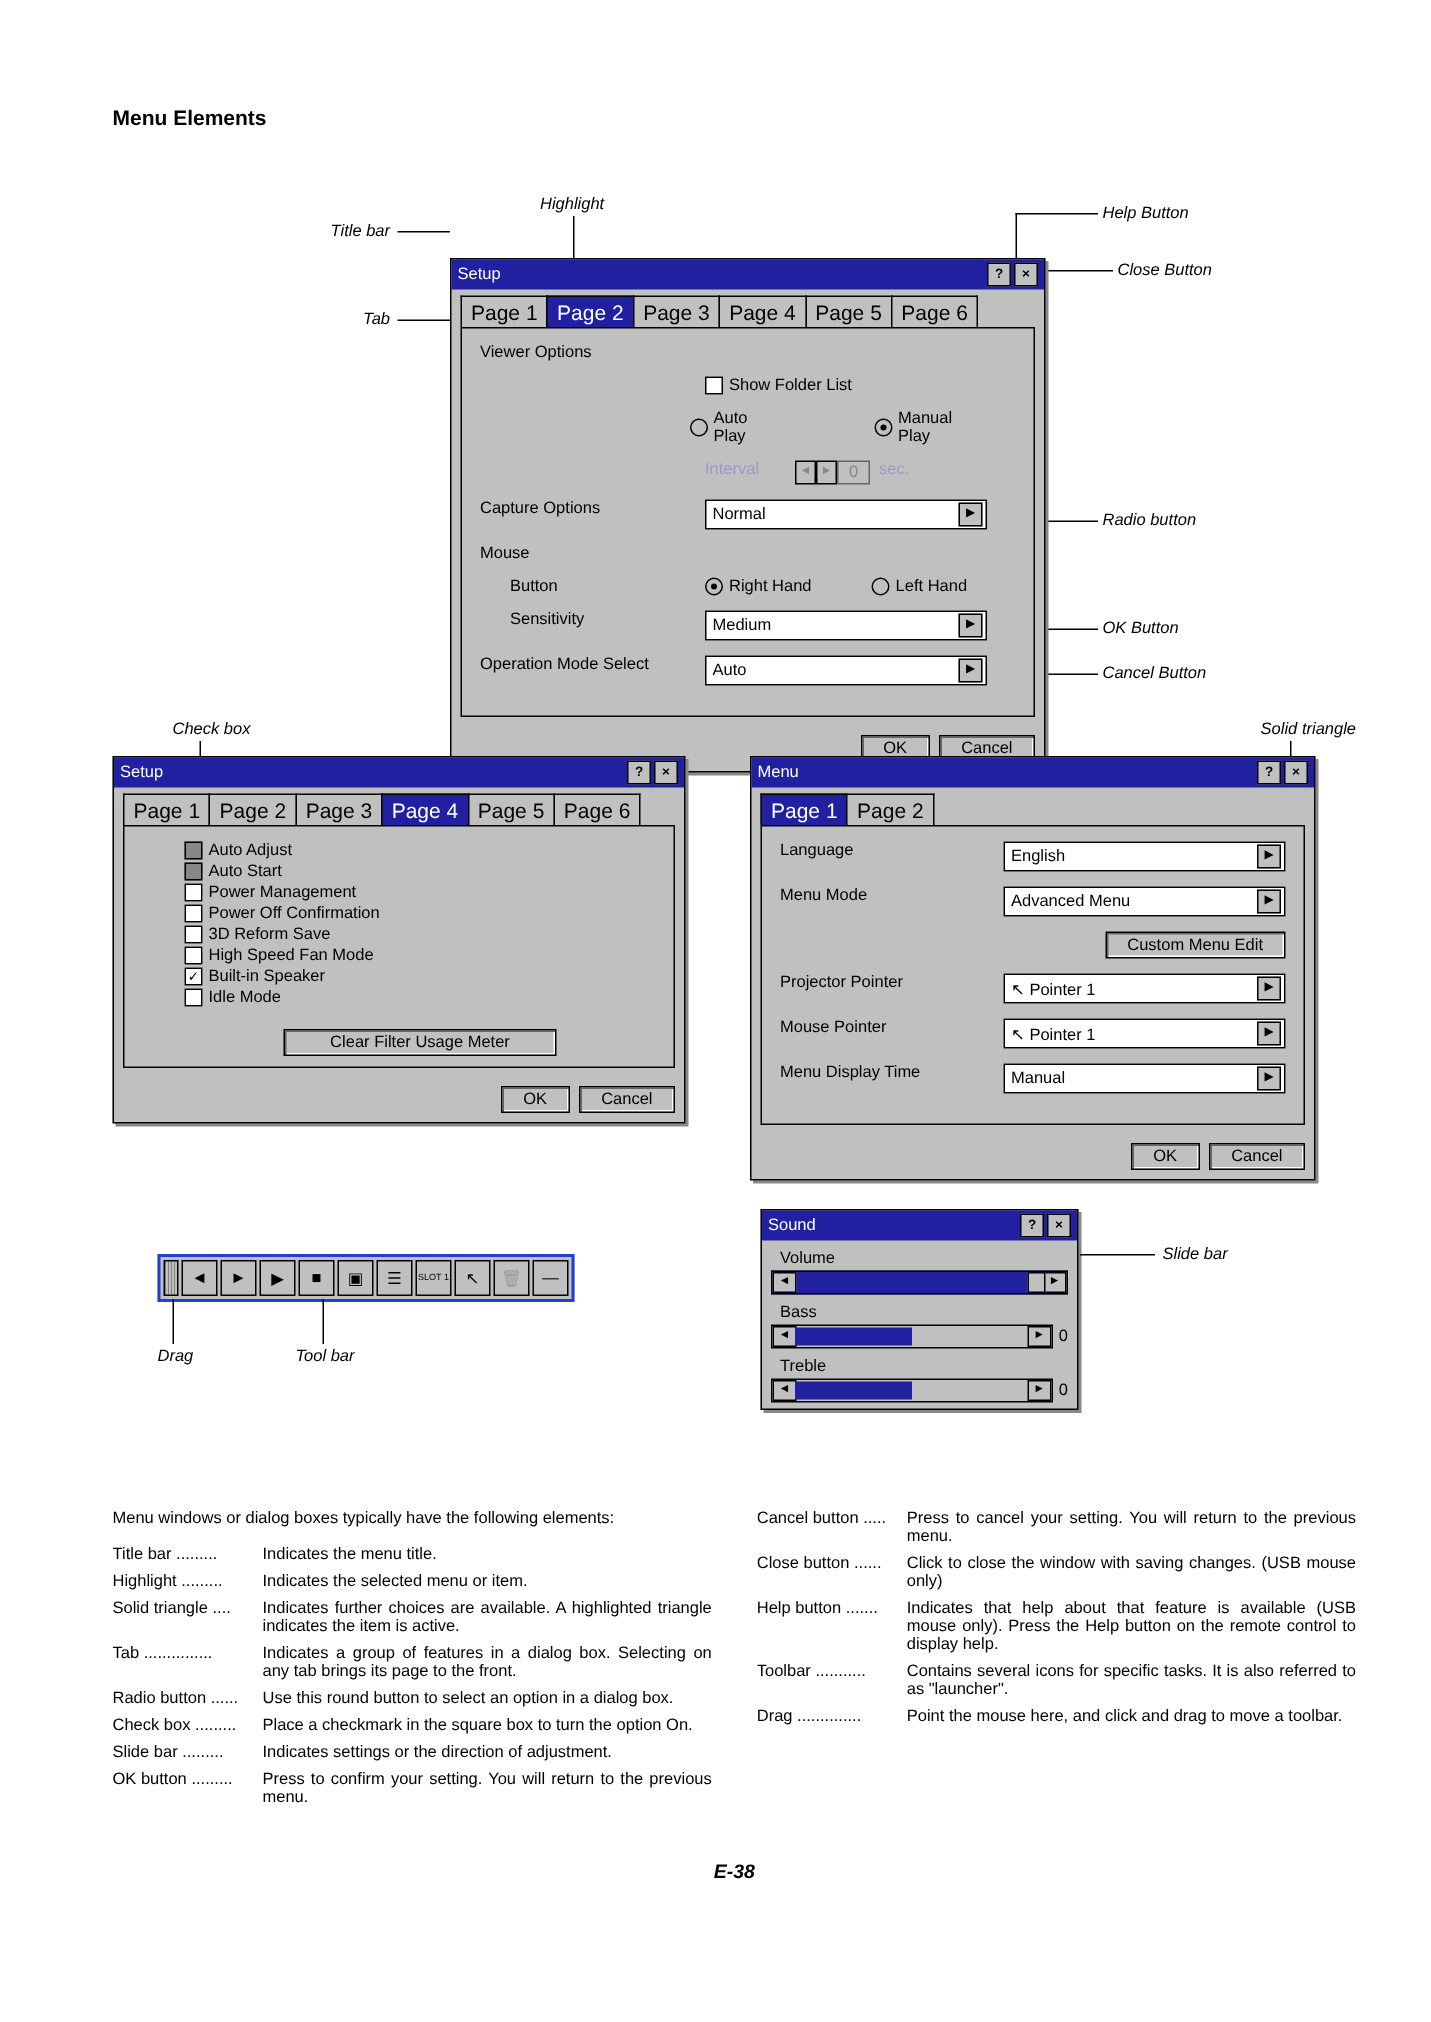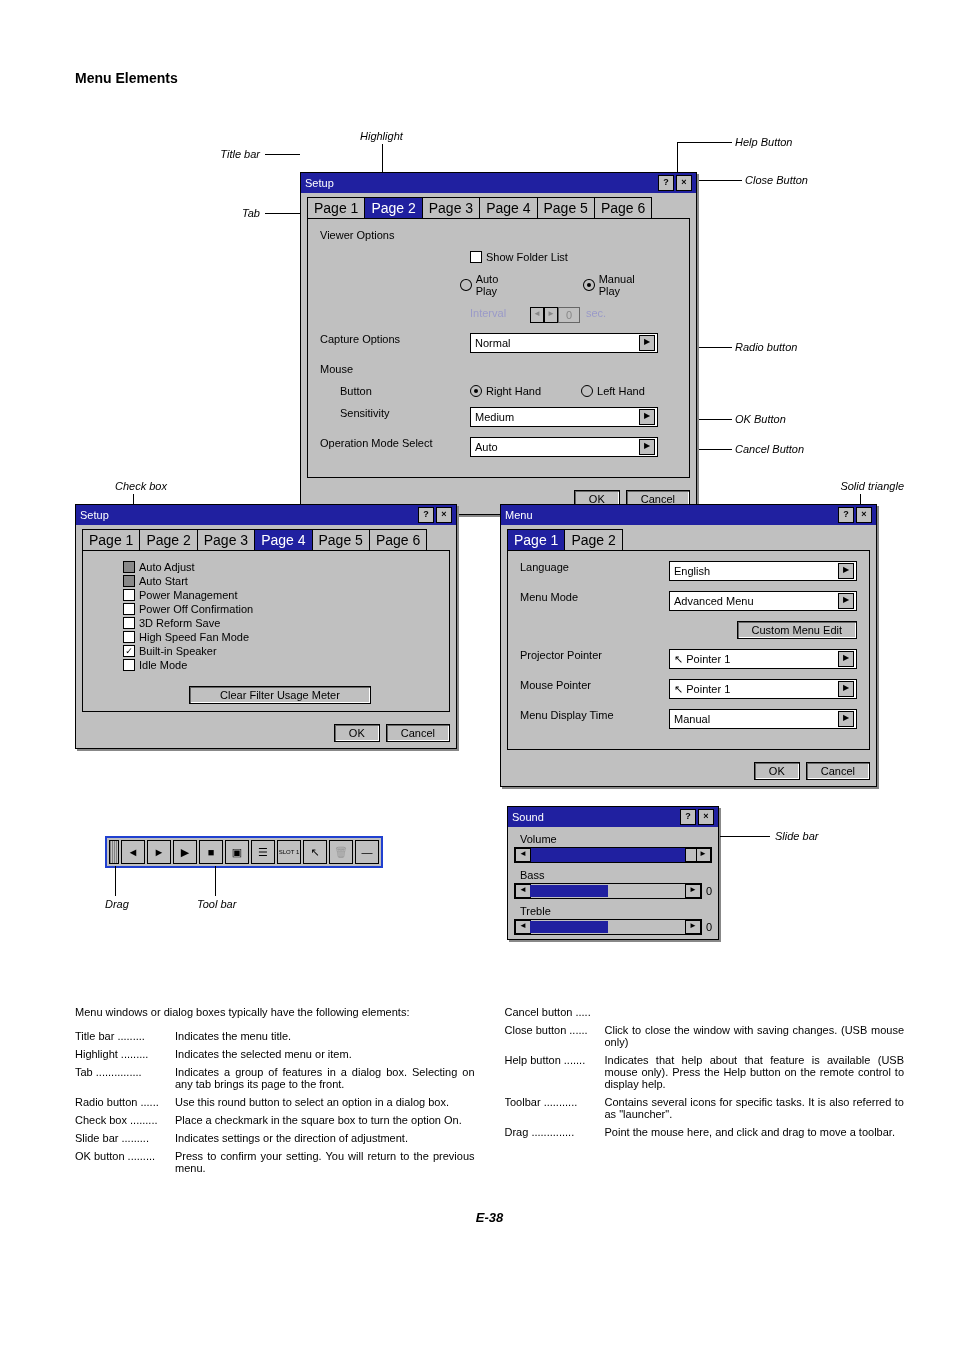--- a/index.html
+++ b/index.html
@@ -521,20 +521,24 @@
       <div id="defs-left">
           <div class="def">
             <div class="term">Title bar .........</div>
             <div class="desc">Indicates the menu title.</div>
           </div>
           <div class="def">
             <div class="term">Highlight .........</div>
             <div class="desc">Indicates the selected menu or item.</div>
           </div>
           <div class="def">
+            <div class="term">Solid triangle ....</div>
+            <div class="desc">Indicates further choices are available. A highlighted triangle indicates the item is active.</div>
+          </div>
+          <div class="def">
             <div class="term">Tab ...............</div>
             <div class="desc">Indicates a group of features in a dialog box. Selecting on any tab brings its page to the front.</div>
           </div>
           <div class="def">
             <div class="term">Radio button ......</div>
             <div class="desc">Use this round button to select an option in a dialog box.</div>
           </div>
           <div class="def">
             <div class="term">Check box .........</div>
             <div class="desc">Place a checkmark in the square box to turn the option On.</div>
@@ -546,20 +550,21 @@
           <div class="def">
             <div class="term">OK button .........</div>
             <div class="desc">Press to confirm your setting. You will return to the previous menu.</div>
           </div>
         </div>
     </div>
     <div class="col">
       <div id="defs-right">
           <div class="def">
             <div class="term">Cancel button .....</div>
+            <div class="desc">Press to cancel your setting. You will return to the previous menu.</div>
           </div>
           <div class="def">
             <div class="term">Close button ......</div>
             <div class="desc">Click to close the window with saving changes. (USB mouse only)</div>
           </div>
           <div class="def">
             <div class="term">Help button .......</div>
             <div class="desc">Indicates that help about that feature is available (USB mouse only). Press the Help button on the remote control to display help.</div>
           </div>
           <div class="def">

